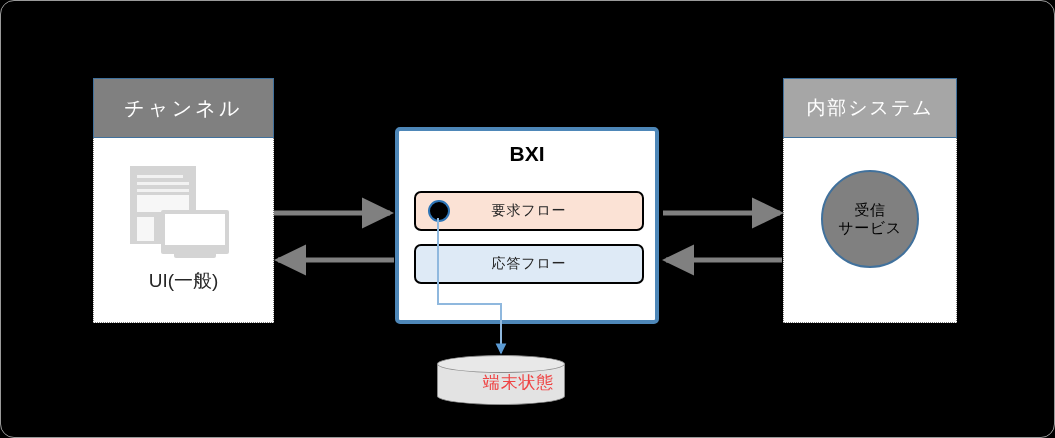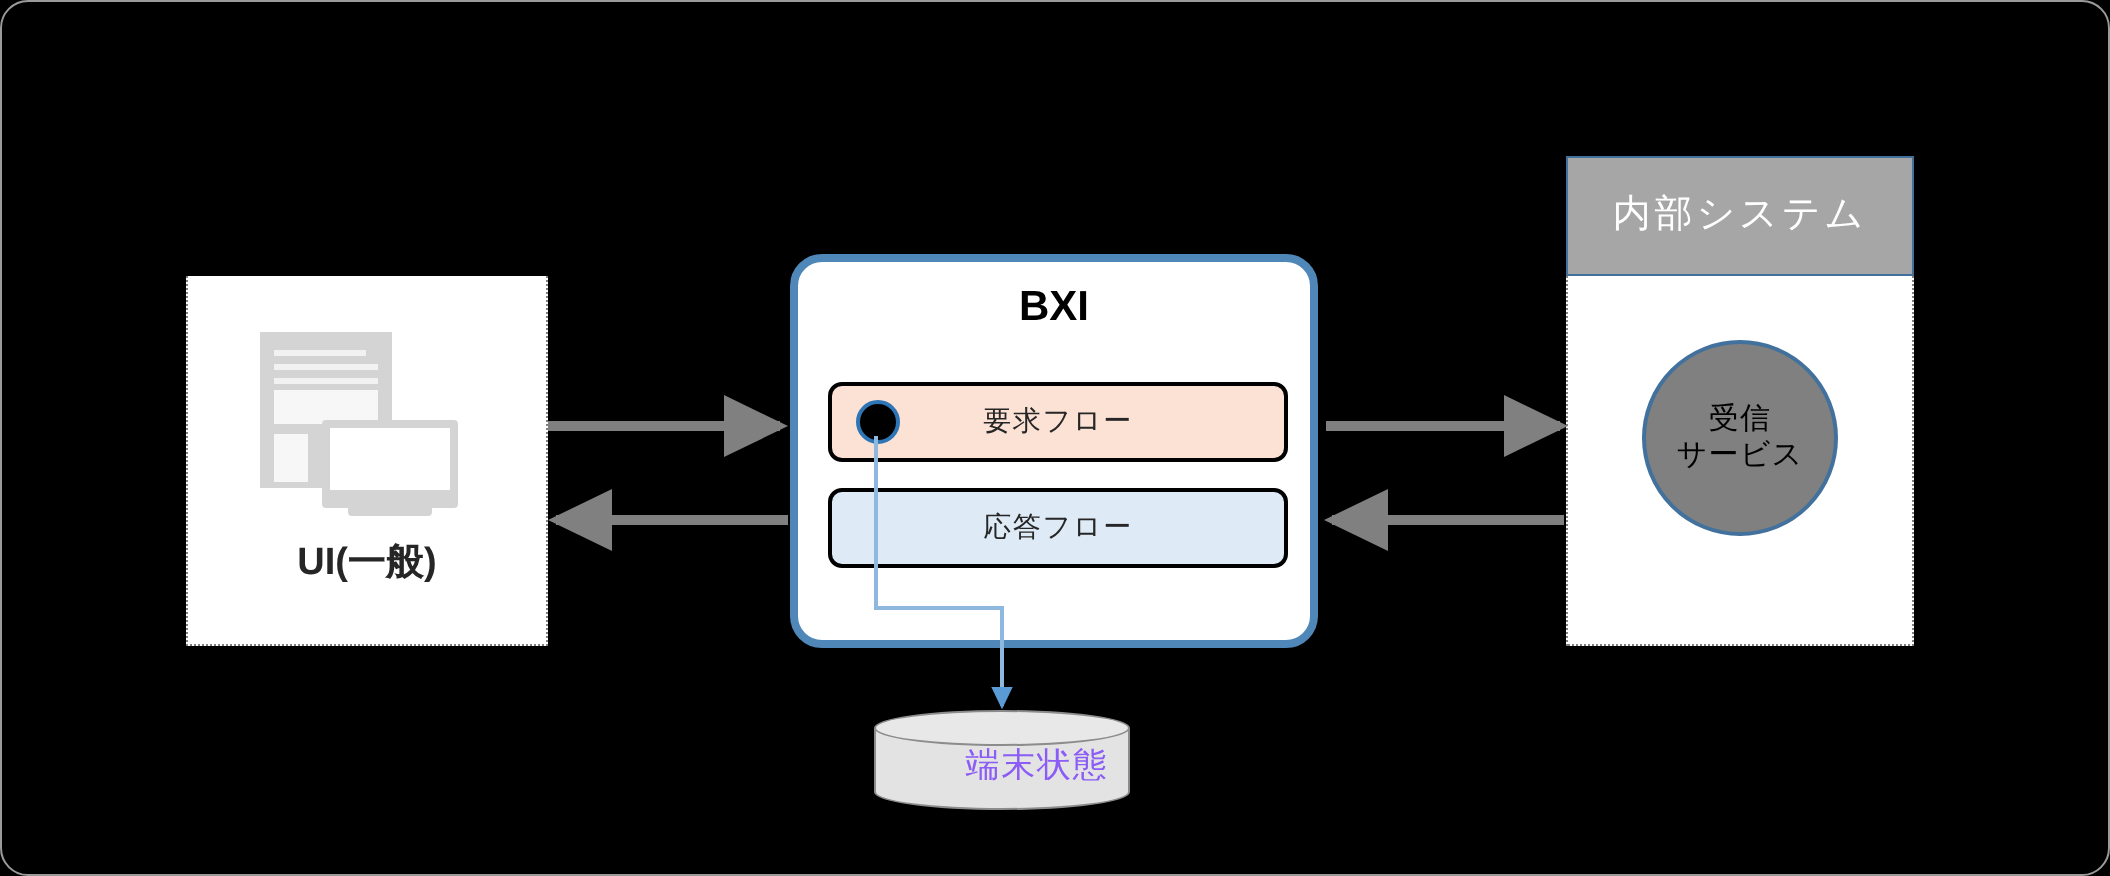--- a/index.html
+++ b/index.html
@@ -54,21 +54,21 @@
     border-top: none;
   }
 
   
   #channel-group { left: 92px; top: 77px; width: 181px; height: 245px; }
   #channel-group .group-header {
     height: 60px;
     background: #808080;
     font-size: 20px;
   }
-  #channel-group .group-body { top: 60px; height: 185px; font-weight: bold; }
+  #channel-group .group-body { top: 60px; height: 185px; }
 
   
   #internal-group { left: 782px; top: 77px; width: 174px; height: 245px; }
   #internal-group .group-header {
     height: 60px;
     background: #A6A6A6;
     font-size: 19px;
     padding: 0 8px;
     letter-spacing: 0.10em;
   }
@@ -149,21 +149,21 @@
   }
 
   
   #bxi-box {
     position: absolute;
     left: 394px; top: 126px;
     width: 264px; height: 197px;
     box-sizing: border-box;
     background: #ffffff;
     border: 4px solid #4E87B8;
-    border-radius: 16px;
+    border-radius: 5px;
   }
   #bxi-title {
     position: absolute;
     left: 0; right: 0; top: 11px;
     text-align: center;
     font-size: 21px;
     font-weight: bold;
     color: #000000;
   }
   .flow-box {
@@ -227,39 +227,40 @@
     background: #E3E3E3;
     border: 1px solid #8C8C8C;
     border-radius: 50%;
     clip-path: inset(50% 0 0 0);
   }
   #db-label {
     position: absolute;
     left: 0; right: 4px; top: 16px;
     text-align: center;
     font-size: 17px;
-    color: #8b5cf6;
+    color: #ef4444;
     letter-spacing: 0.05em;
     margin-left: 39px;
   }
 
   
   #wires {
     position: absolute;
     left: 0; top: 0;
     width: 1055px; height: 438px;
     pointer-events: none;
   }
 </style>
 </head>
 <body>
 
 <div id="canvas">
 
   <div class="group" id="channel-group">
+    <div class="group-header">チャンネル</div>
     <div class="group-body">
       <div class="ui-icon">
         <div class="page">
           <div class="line l1"></div>
           <div class="line l2"></div>
           <div class="line l3"></div>
           <div class="panel"></div>
           <div class="tile"></div>
         </div>
         <div class="mon">

